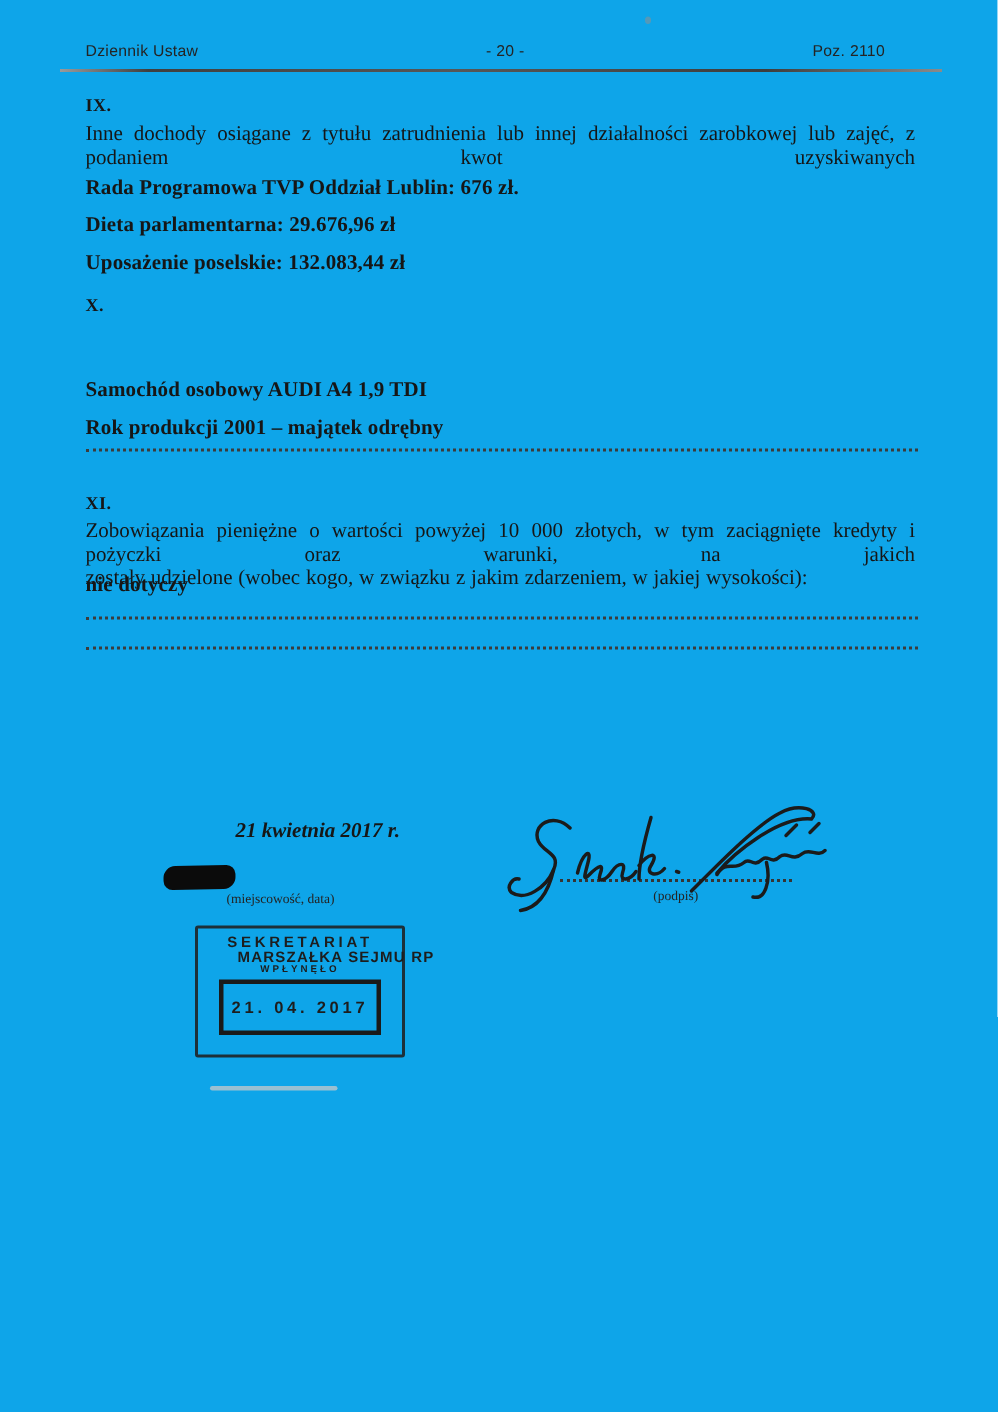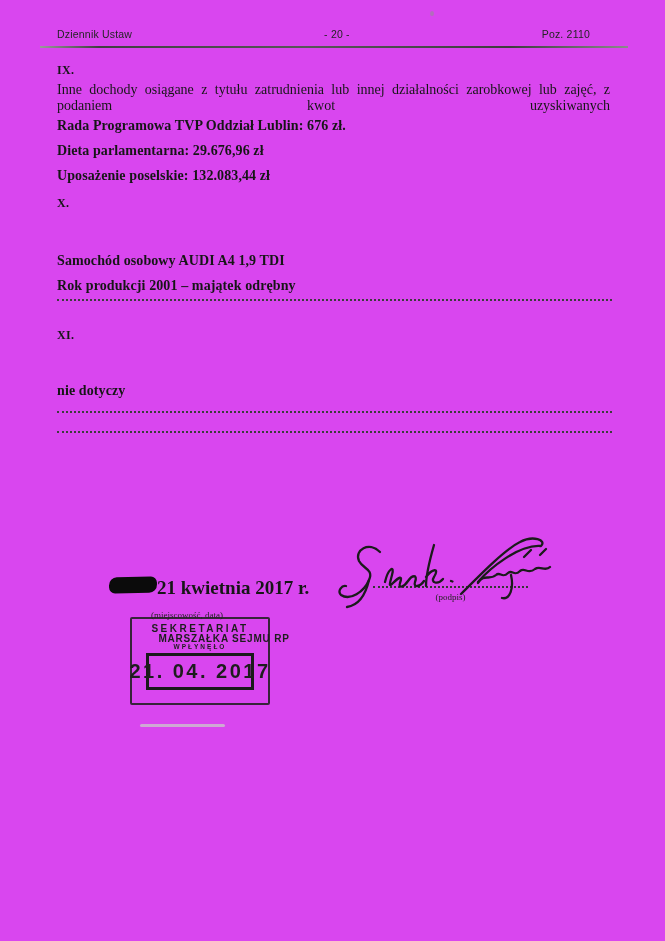--- a/index.html
+++ b/index.html
@@ -1,53 +1,53 @@
 <!DOCTYPE html>
 <html><head>
 <meta charset="utf-8">
 <style>
   html,body{margin:0;padding:0;background:#ffffff;}
   .page{
-    position:relative;width:665px;height:941px;background:#d946ef;
+    position:relative;width:665px;height:941px;background:#0ea5e9;
     font-family:"Liberation Serif","DejaVu Serif",serif;color:#161616;
     overflow:hidden;
   }
   
   .hdr{position:absolute;left:57px;top:28px;width:533px;display:flex;
        justify-content:space-between;align-items:baseline;
        font-family:"Liberation Sans","DejaVu Sans",sans-serif;
        font-size:10.5px;color:#242424;letter-spacing:.2px;}
   .rule{position:absolute;left:40px;top:46px;width:588px;height:2px;
         background:linear-gradient(90deg,#9a9a9a 0%,#3f3f3f 10%,#575757 45%,#3d3d3d 80%,#8a8a8a 100%);}
   .speck{position:absolute;left:430px;top:11px;width:4px;height:5px;background:#909090;border-radius:50%;opacity:.55;}
   
   .sec-num{position:absolute;left:57px;font-weight:700;font-size:12px;letter-spacing:.3px;}
   .para{position:absolute;left:57px;width:553px;font-size:14px;line-height:15.5px;word-spacing:.4px;}
   .jline{text-align:justify;text-align-last:justify;}
   .entry{position:absolute;left:57px;width:553px;font-weight:700;font-size:14px;letter-spacing:.1px;}
   .dotline{position:absolute;left:57px;width:555px;height:5px;border-bottom:2px dotted #3c3c3c;}
   
   .redaction{position:absolute;left:109px;top:577px;width:48px;height:16px;background:#0b0b0b;
              border-radius:8px 6px 8px 6px;transform:rotate(-1.2deg);}
-  .date-text{position:absolute;left:157px;top:577px;font-weight:700;font-size:19px;}
-  .date-caption{position:absolute;left:112px;top:594px;width:150px;text-align:center;font-size:9px;color:#242424;margin-top:16px;}
+  .date-text{position:absolute;left:157px;top:547px;font-weight:700;font-size:14px;font-style:italic;}
+  .date-caption{position:absolute;left:112px;top:594px;width:150px;text-align:center;font-size:9px;color:#242424;}
   .sig-svg{position:absolute;left:328px;top:531px;z-index:2;}
   .sig-line{position:absolute;left:373px;top:581px;width:155px;height:5px;border-bottom:2px dotted #353535;z-index:1;}
   .sig-caption{position:absolute;left:373px;top:592px;width:155px;text-align:center;font-size:9px;color:#242424;}
   
   .stamp{position:absolute;left:130px;top:617px;width:140px;height:88px;box-sizing:border-box;
          border:2.5px solid rgba(32,32,32,.88);border-radius:2px;
          display:flex;flex-direction:column;align-items:center;padding-top:4px;
          font-family:"Liberation Sans","DejaVu Sans",sans-serif;color:#1d1d1d;}
   .stamp-l1{font-size:10px;font-weight:700;letter-spacing:2.5px;white-space:nowrap;}
   .stamp-l2{font-size:10px;font-weight:700;letter-spacing:.8px;white-space:nowrap;margin-top:-1px;padding-left:48px;}
   .stamp-l3{font-size:6.5px;font-weight:700;letter-spacing:2px;margin-top:-1px;}
   .stamp-datebox{margin-top:3px;width:102px;height:31px;border:3px solid #1a1a1a;
                  display:flex;align-items:center;justify-content:center;}
-  .stamp-date{font-size:20px;font-weight:600;letter-spacing:2.5px;white-space:nowrap;
+  .stamp-date{font-size:11px;font-weight:600;letter-spacing:2.5px;white-space:nowrap;
               font-family:"Liberation Sans","DejaVu Sans",sans-serif;}
   .smudge{position:absolute;left:140px;top:724px;width:85px;height:3px;background:#c9c9c9;border-radius:2px;opacity:.75;}
 </style>
 </head>
 <body>
 
 <div class="page">
 
   <div class="speck"></div>
 
@@ -65,20 +65,24 @@
   <div class="entry" style="top:118px">Rada Programowa TVP Oddział Lublin: 676 zł.</div>
   <div class="entry" style="top:143px">Dieta parlamentarna: 29.676,96 zł</div>
   <div class="entry" style="top:168px">Uposażenie poselskie: 132.083,44 zł</div>
 
   <div class="sec-num" style="top:196px">X.</div>
   <div class="entry" style="top:253px">Samochód osobowy AUDI A4 1,9 TDI</div>
   <div class="entry" style="top:278px">Rok produkcji 2001 – majątek odrębny</div>
   <div class="dotline" style="top:294px"></div>
 
   <div class="sec-num" style="top:328px">XI.</div>
+  <div class="para" style="top:347px">
+    <div class="jline">Zobowiązania pieniężne o wartości powyżej 10 000 złotych, w tym zaciągnięte kredyty i pożyczki oraz warunki, na jakich</div>
+    <div>zostały udzielone (wobec kogo, w związku z jakim zdarzeniem, w jakiej wysokości):</div>
+  </div>
   <div class="entry" style="top:383px">nie dotyczy</div>
   <div class="dotline" style="top:406px"></div>
   <div class="dotline" style="top:426px"></div>
 
 
   <div class="redaction"></div>
   <div class="date-text">21 kwietnia 2017 r.</div>
   <div class="date-caption">(miejscowość, data)</div>
 
   <div class="sig-line"></div>

